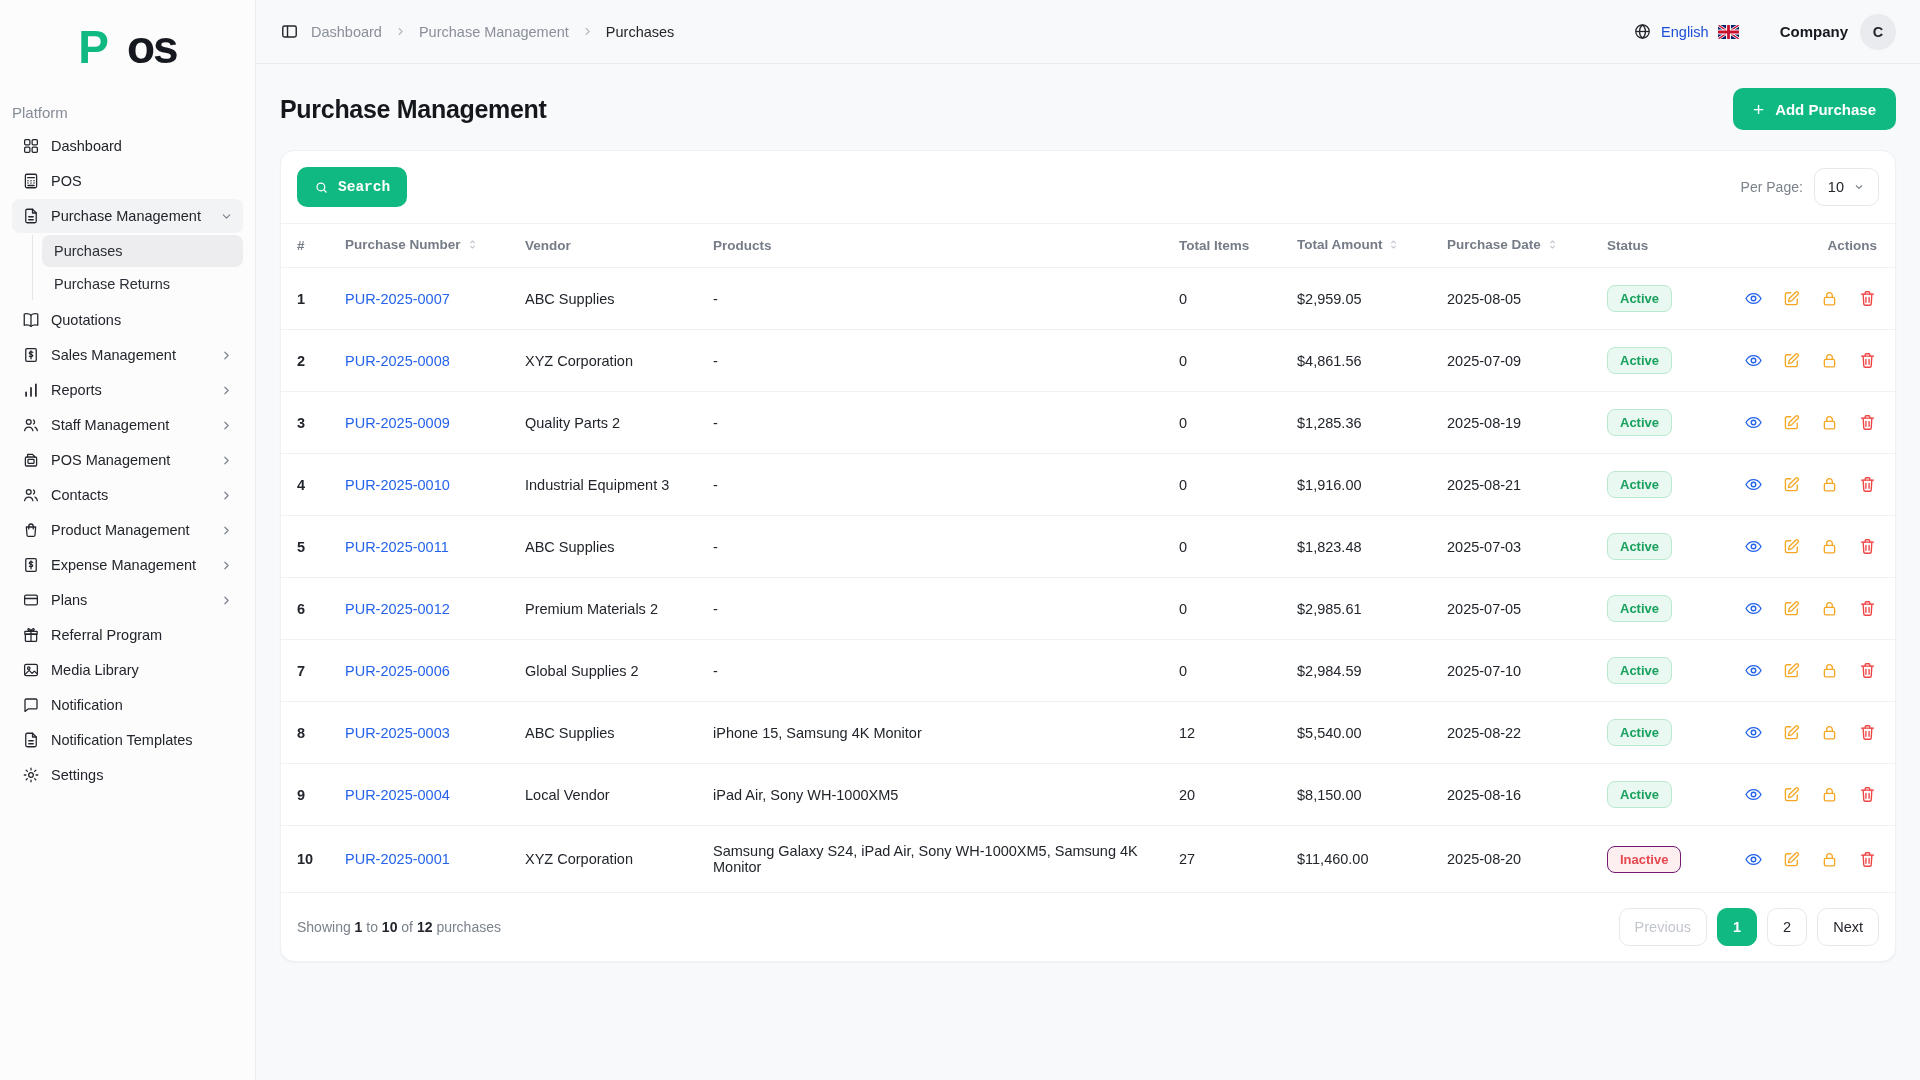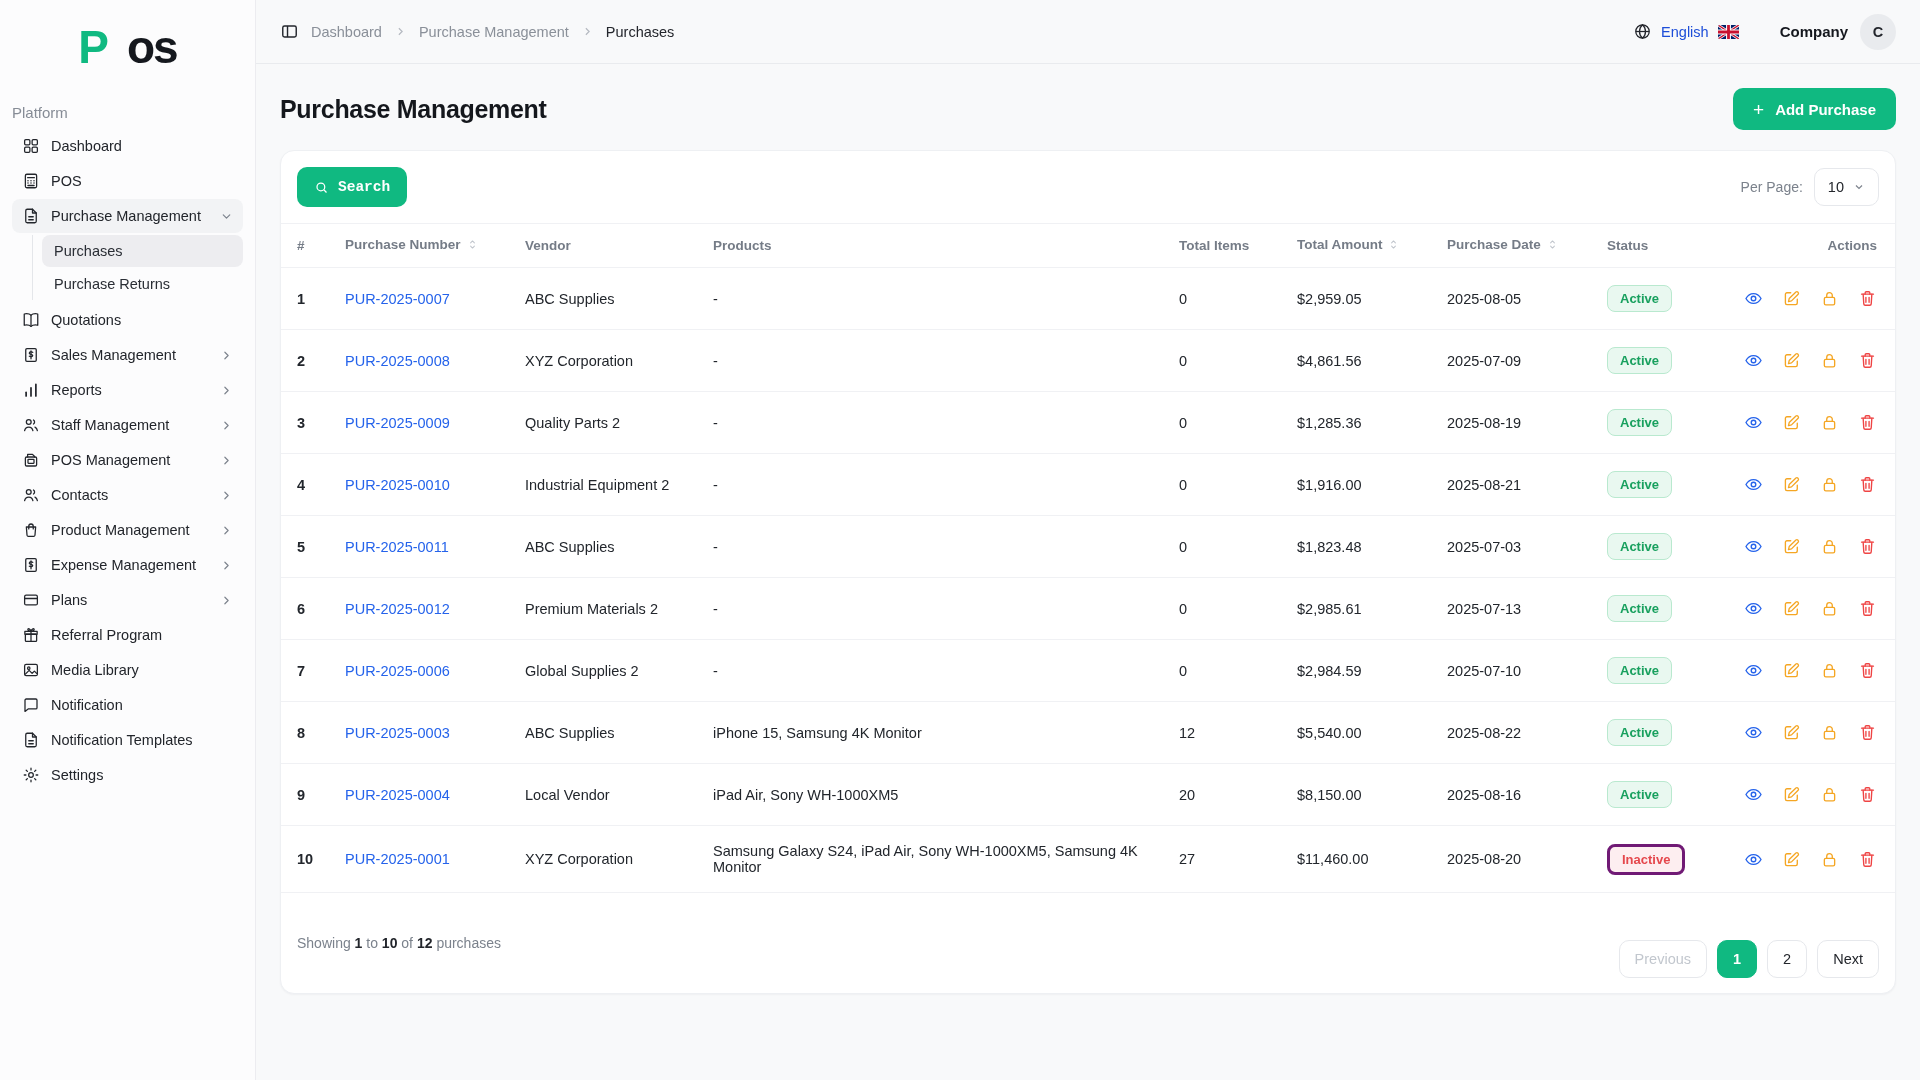--- a/index.html
+++ b/index.html
@@ -68,34 +68,34 @@
   th:nth-child(5){ width:118px; } th:nth-child(6){ width:150px; }
   th:nth-child(7){ width:160px; } th:nth-child(8){ width:118px; }
   th:nth-child(9){ width:170px; text-align:right; padding-right:18px; }
   .sort-icon { display:inline-block; vertical-align:-2px; margin-left:5px; color:#c0c5cc; }
   .sort-icon svg { width:13px; height:13px; }
   tbody td { padding:17px 10px; font-size:14.5px; color:#22262c; border-bottom:1px solid #f0f1f4; vertical-align:middle; }
   tbody td:first-child { padding-left:16px; font-weight:600; }
   a.link { color:#2563eb; text-decoration:none; font-weight:500; cursor:pointer; }
   .badge { display:inline-block; padding:5px 12px; border-radius:8px; font-size:13px; font-weight:600; }
   .badge-active { color:#18a05e; background:#e9f8f0; border:1px solid #b9e9cf; }
-  .badge-inactive { color:#e5484d; background:#fdeef0; border:3px solid #701a75; }
+  .badge-inactive { color:#e5484d; background:#fdeef0; border:1px solid #701a75; }
   td.actions-cell { text-align:right; padding-right:18px; white-space:nowrap; }
   .action-btn { display:inline-flex; margin-left:19px; cursor:pointer; vertical-align:middle; }
   .action-btn svg { width:19px; height:19px; }
   .action-btn.view { color:#2563eb; }
   .action-btn.edit { color:#f5a623; }
   .action-btn.lock { color:#f5a623; }
   .action-btn.delete { color:#ef4444; }
 
   .card-footer { display:flex; justify-content:space-between; align-items:center; padding:15px 16px; }
   .showing { font-size:14px; color:#7b828c; }
   .showing b { color:#23262c; font-weight:600; }
   .pager { display:flex; gap:10px; align-items:center; }
-  .page-btn { min-width:38px; height:38px; border:1px solid #e6e8ec; border-radius:10px; background:#fff; display:flex; align-items:center; justify-content:center; font-size:14.5px; color:#23262c; padding:0 15px; cursor:pointer; font-family:inherit;margin-top:32px; }
+  .page-btn { min-width:38px; height:38px; border:1px solid #e6e8ec; border-radius:10px; background:#fff; display:flex; align-items:center; justify-content:center; font-size:14.5px; color:#23262c; padding:0 15px; cursor:pointer; font-family:inherit; }
   .page-btn.disabled { color:#c2c7ce; cursor:default; }
   .page-btn.active { background:#10b981; border-color:#10b981; color:#fff; font-weight:600; }
 </style>
 </head>
 <body>
 
 <div class="app">
 
   <aside class="sidebar">
     <div class="logo"><span class="accent">P</span><span class="rest">os</span></div>
@@ -522,21 +522,21 @@
                       <path d="M4.5 6.5h15"></path>
                       <path d="M9 6.5V5a1.5 1.5 0 0 1 1.5-1.5h3A1.5 1.5 0 0 1 15 5v1.5"></path>
                       <path d="M6.5 6.5l.8 12.3a1.8 1.8 0 0 0 1.8 1.7h5.8a1.8 1.8 0 0 0 1.8-1.7l.8-12.3"></path>
                       <path d="M10 10.5v6.2M14 10.5v6.2"></path>
                     </svg>
                   </span></td>
               </tr>
               <tr>
                 <td>4</td>
                 <td><a class="link">PUR-2025-0010</a></td>
-                <td>Industrial Equipment 2</td>
+                <td>Industrial Equipment 3</td>
                 <td>-</td>
                 <td>0</td>
                 <td>$1,916.00</td>
                 <td>2025-08-21</td>
                 <td><span class="badge badge-active">Active</span></td>
                 <td class="actions-cell"><span class="action-btn view">
                     <svg viewBox="0 0 24 24" fill="none" stroke="currentColor" stroke-width="1.7" stroke-linecap="round" stroke-linejoin="round">
                       <path d="M2.5 12S6 5.8 12 5.8 21.5 12 21.5 12 18 18.2 12 18.2 2.5 12 2.5 12z"></path>
                       <circle cx="12" cy="12" r="2.9"></circle>
                     </svg>
@@ -592,21 +592,21 @@
                     </svg>
                   </span></td>
               </tr>
               <tr>
                 <td>6</td>
                 <td><a class="link">PUR-2025-0012</a></td>
                 <td>Premium Materials 2</td>
                 <td>-</td>
                 <td>0</td>
                 <td>$2,985.61</td>
-                <td>2025-07-13</td>
+                <td>2025-07-05</td>
                 <td><span class="badge badge-active">Active</span></td>
                 <td class="actions-cell"><span class="action-btn view">
                     <svg viewBox="0 0 24 24" fill="none" stroke="currentColor" stroke-width="1.7" stroke-linecap="round" stroke-linejoin="round">
                       <path d="M2.5 12S6 5.8 12 5.8 21.5 12 21.5 12 18 18.2 12 18.2 2.5 12 2.5 12z"></path>
                       <circle cx="12" cy="12" r="2.9"></circle>
                     </svg>
                   </span><span class="action-btn edit">
                     <svg viewBox="0 0 24 24" fill="none" stroke="currentColor" stroke-width="1.7" stroke-linecap="round" stroke-linejoin="round">
                       <path d="M11 4.7H6.2a1.9 1.9 0 0 0-1.9 1.9v11.2a1.9 1.9 0 0 0 1.9 1.9h11.2a1.9 1.9 0 0 0 1.9-1.9V13"></path>
                       <path d="M17.6 3.8a2 2 0 0 1 2.8 2.8L12 15l-3.8.9.9-3.8z"></path>

